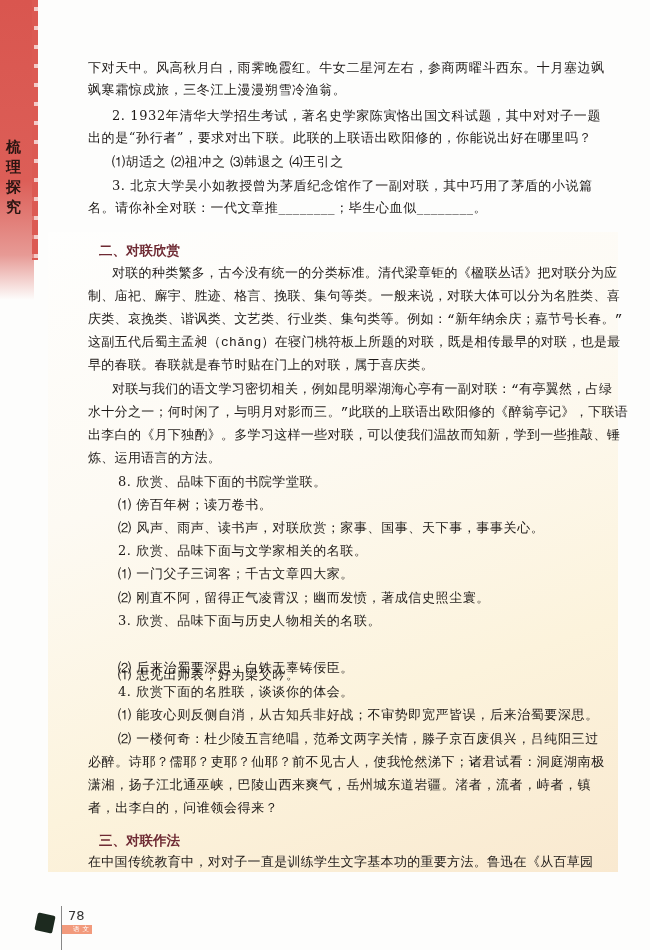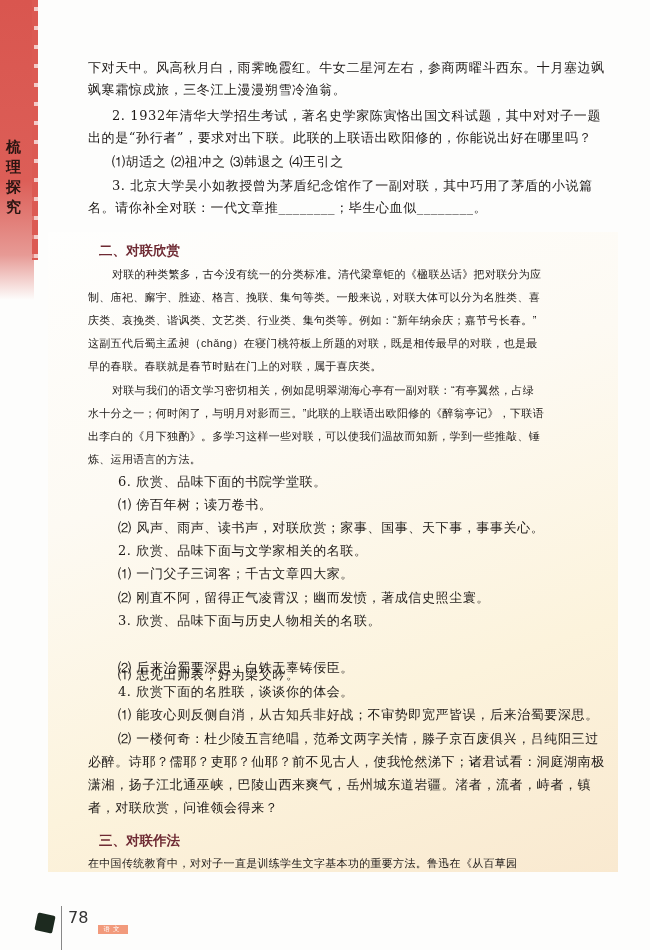--- a/index.html
+++ b/index.html
@@ -26,35 +26,35 @@
     position: absolute; left: 48px; top: 232px; width: 570px; height: 640px;
     background: linear-gradient(160deg, #fefefd 0%, #fdfaf3 35%, #fcf3dc 70%, #f9e9d0 100%);
   }
   .content { position: absolute; left: 0; top: 0; width: 650px; }
   .line {
     position: absolute; left: 88px; width: 520px; white-space: nowrap;
     font-size: 13px; letter-spacing: 0.6px; line-height: 20px;
   }
   .indent1 { left: 112px; }
   .indent2 { left: 118px; }
-  .sans { font-family: Liberation Sans, sans-serif; font-size: 11px; letter-spacing: 0.3px; }
+  .sans { font-family: Liberation Mono, monospace; font-size: 13px; letter-spacing: 0.3px; }
   .heading {
     position: absolute; left: 88px; font-family: "DejaVu Sans", sans-serif;
     font-weight: bold; font-size: 13.5px; color: #6e2a33; margin-left: 11px;
   }
   .footer-square {
     position: absolute; left: 36px; top: 914px; width: 18px; height: 18px;
     background: #1d2a1f; transform: rotate(12deg); border-radius: 2px;
   }
   .footer-rule { position: absolute; left: 61px; top: 906px; width: 1px; height: 44px; background: #888; }
-  .page-num { position: absolute; left: 68px; top: 908px; font-family: "DejaVu Sans", sans-serif; font-size: 16px; color: #333; }
+  .page-num { position: absolute; left: 68px; top: 908px; font-family: "DejaVu Sans", sans-serif; font-size: 13px; color: #333; }
   .subject-tag {
     position: absolute; left: 62px; top: 925px; width: 30px; height: 9px;
     background: #f29a7c; color: #fff; font-family: "DejaVu Sans", sans-serif;
-    font-size: 6.5px; line-height: 9px; text-align: center; letter-spacing: 3px; margin-left: 36px;
+    font-size: 6.5px; line-height: 9px; text-align: right; letter-spacing: 3px;
   }
 </style>
 </head>
 <body>
 
 <div class="side-strip"></div>
 <div class="side-label">梳理探究</div>
 <div class="panel"></div>
 
 <div class="content">
@@ -71,35 +71,35 @@
   <div class="line sans indent1" style="top:264px">对联的种类繁多，古今没有统一的分类标准。清代梁章钜的《楹联丛话》把对联分为应</div>
   <div class="line sans" style="top:287px">制、庙祀、廨宇、胜迹、格言、挽联、集句等类。一般来说，对联大体可以分为名胜类、喜</div>
   <div class="line sans" style="top:310px">庆类、哀挽类、谐讽类、文艺类、行业类、集句类等。例如：“新年纳余庆；嘉节号长春。”</div>
   <div class="line sans" style="top:333px">这副五代后蜀主孟昶（chǎng）在寝门桃符板上所题的对联，既是相传最早的对联，也是最</div>
   <div class="line sans" style="top:356px">早的春联。春联就是春节时贴在门上的对联，属于喜庆类。</div>
   <div class="line sans indent1" style="top:380px">对联与我们的语文学习密切相关，例如昆明翠湖海心亭有一副对联：“有亭翼然，占绿</div>
   <div class="line sans" style="top:403px">水十分之一；何时闲了，与明月对影而三。”此联的上联语出欧阳修的《醉翁亭记》，下联语</div>
   <div class="line sans" style="top:426px">出李白的《月下独酌》。多学习这样一些对联，可以使我们温故而知新，学到一些推敲、锤</div>
   <div class="line sans" style="top:449px">炼、运用语言的方法。</div>
 
-  <div class="line indent2" style="top:472px">6. 欣赏、品味下面的书院学堂联。</div>
+  <div class="line indent2" style="top:472px">8. 欣赏、品味下面的书院学堂联。</div>
   <div class="line indent2" style="top:495px">⑴ 傍百年树；读万卷书。</div>
   <div class="line indent2" style="top:518px">⑵ 风声、雨声、读书声，对联欣赏；家事、国事、天下事，事事关心。</div>
   <div class="line indent2" style="top:541px">2. 欣赏、品味下面与文学家相关的名联。</div>
   <div class="line indent2" style="top:564px">⑴ 一门父子三词客；千古文章四大家。</div>
   <div class="line indent2" style="top:588px">⑵ 刚直不阿，留得正气凌霄汉；幽而发愤，著成信史照尘寰。</div>
   <div class="line indent2" style="top:611px">3. 欣赏、品味下面与历史人物相关的名联。</div>
   <div class="line indent2" style="top:665px">⑴ 志见出师表；好为梁父吟。</div>
   <div class="line indent2" style="top:658px">⑵ 后来治蜀要深思；白铁无辜铸佞臣。</div>
   <div class="line indent2" style="top:682px">4. 欣赏下面的名胜联，谈谈你的体会。</div>
   <div class="line indent2" style="top:705px">⑴ 能攻心则反侧自消，从古知兵非好战；不审势即宽严皆误，后来治蜀要深思。</div>
   <div class="line indent2" style="top:729px">⑵ 一楼何奇：杜少陵五言绝唱，范希文两字关情，滕子京百废俱兴，吕纯阳三过</div>
   <div class="line" style="top:752px">必醉。诗耶？儒耶？吏耶？仙耶？前不见古人，使我怆然涕下；诸君试看：洞庭湖南极</div>
   <div class="line" style="top:775px">潇湘，扬子江北通巫峡，巴陵山西来爽气，岳州城东道岩疆。渚者，流者，峙者，镇</div>
-  <div class="line" style="top:798px">者，对联欣赏，问谁领会得来？</div>
+  <div class="line" style="top:798px">者，出李白的，问谁领会得来？</div>
 
   <div class="heading" style="top:832px">三、对联作法</div>
   <div class="line sans" style="top:853px">在中国传统教育中，对对子一直是训练学生文字基本功的重要方法。鲁迅在《从百草园</div>
 </div>
 
 <div class="footer-square"></div>
 <div class="footer-rule"></div>
 <div class="page-num">78</div>
 <div class="subject-tag">语文</div>
 

